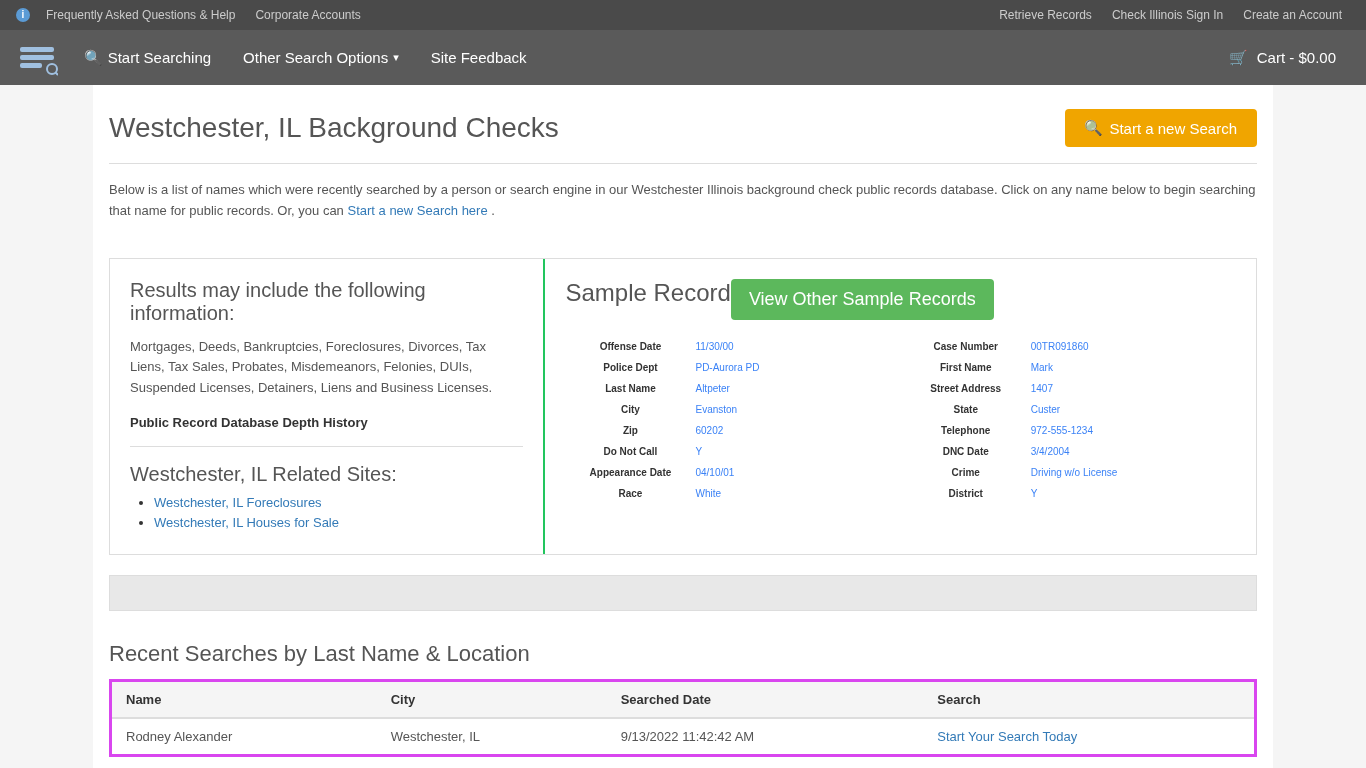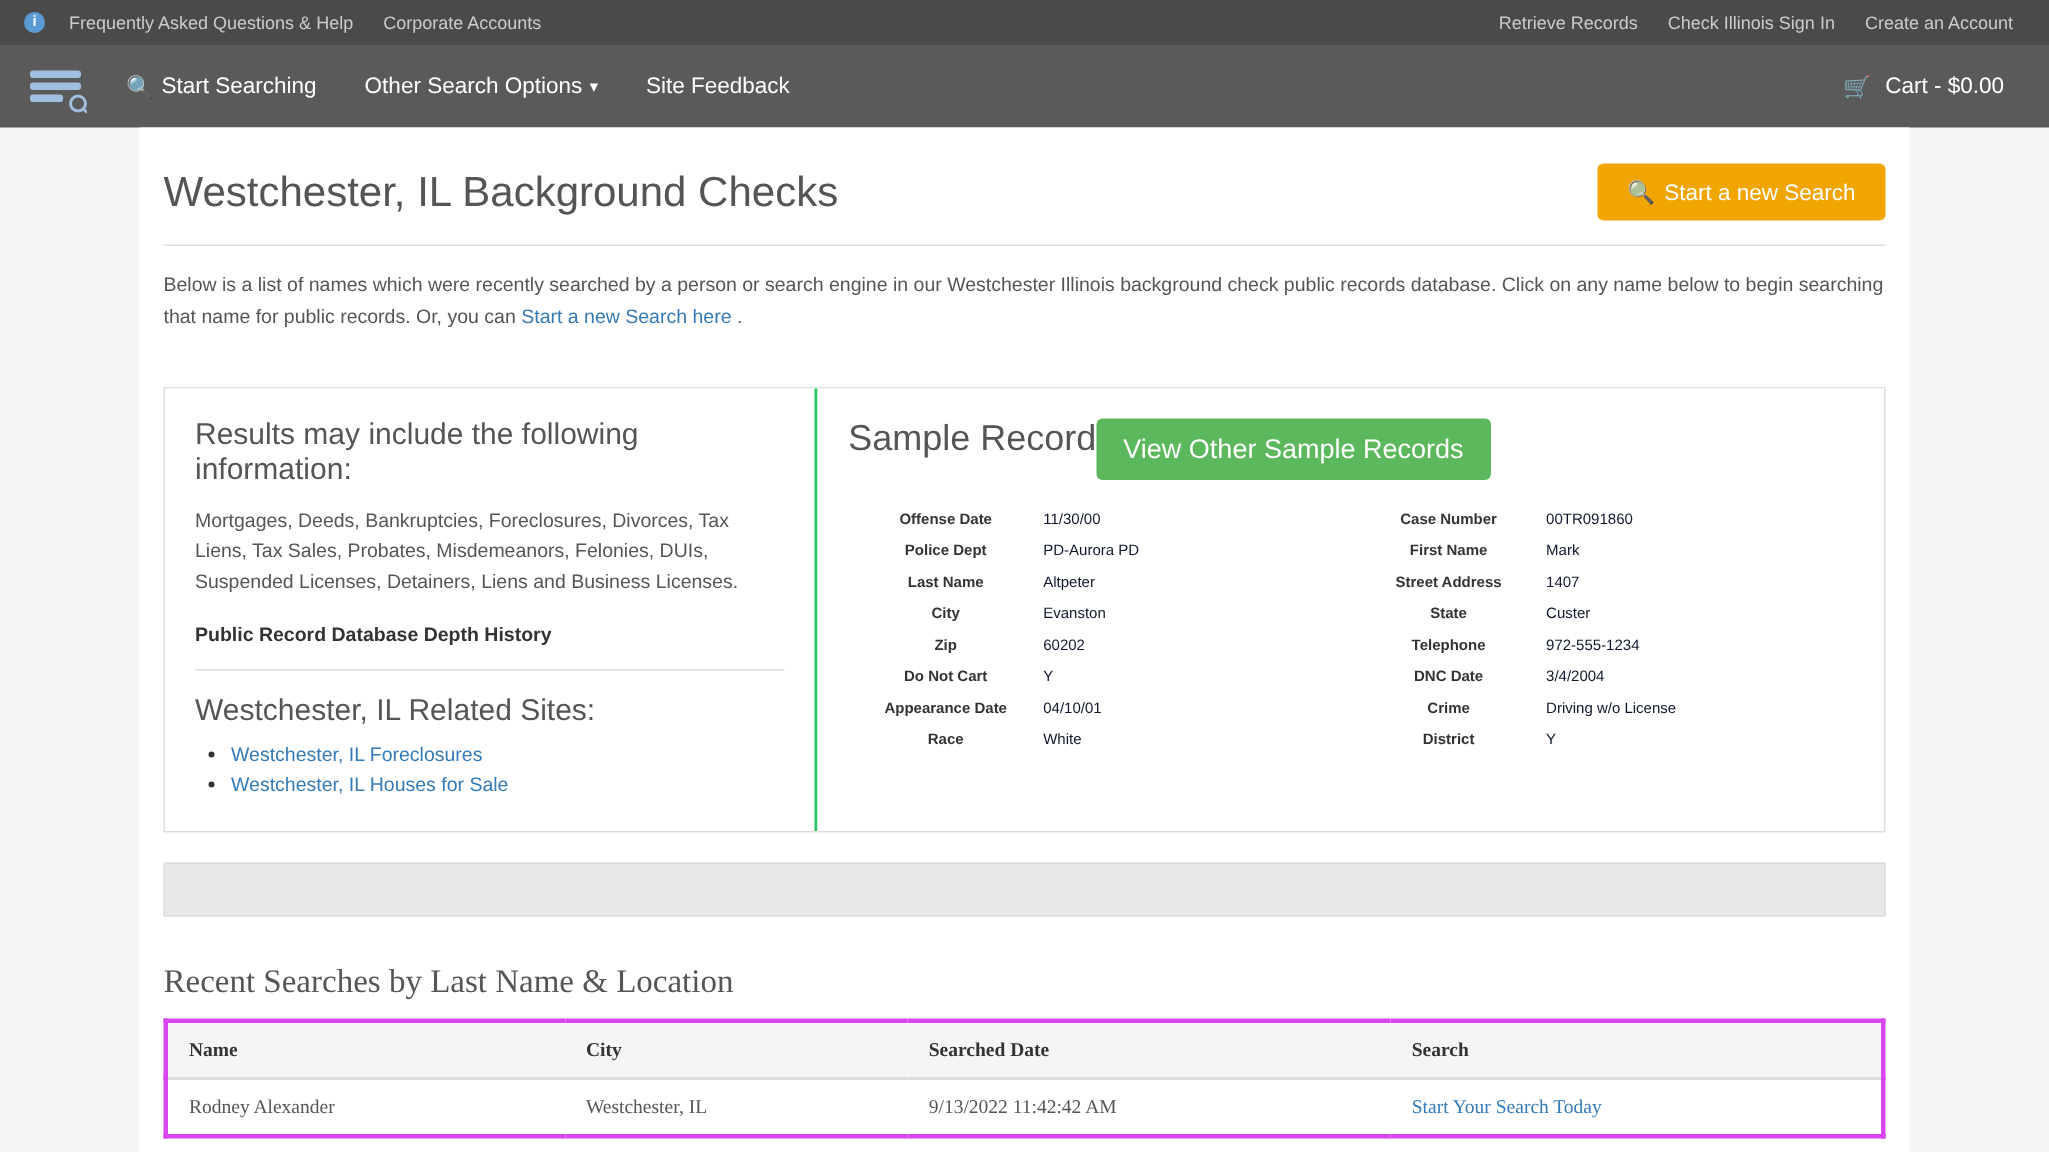--- a/index.html
+++ b/index.html
@@ -174,27 +174,26 @@
       padding: 5px 0;
       font-size: 10px;
       text-align: center;
     }
     .field-label {
       font-weight: bold;
       min-width: 130px;
       color: #333;
     }
     .field-value {
-      color: #0f172a;
+      color: #3b82f6;
     }
 
     
     .recent-section {
       margin-top: 30px;
-      font-family: Liberation Serif, serif;
     }
     .recent-title {
       font-size: 22px;
       font-weight: normal;
       color: #555;
       margin-bottom: 12px;
     }
     .search-table {
       width: 100%;
       border-collapse: collapse;
@@ -347,21 +346,21 @@
           </div>
           <div class="record-field">
             <span class="field-label">City</span>
             <span class="field-value">Evanston</span>
           </div>
           <div class="record-field">
             <span class="field-label">Zip</span>
             <span class="field-value">60202</span>
           </div>
           <div class="record-field">
-            <span class="field-label">Do Not Cart</span>
+            <span class="field-label">Do Not Call</span>
             <span class="field-value">Y</span>
           </div>
           <div class="record-field">
             <span class="field-label">Appearance Date</span>
             <span class="field-value">04/10/01</span>
           </div>
           <div class="record-field">
             <span class="field-label">Race</span>
             <span class="field-value">White</span>
           </div>

